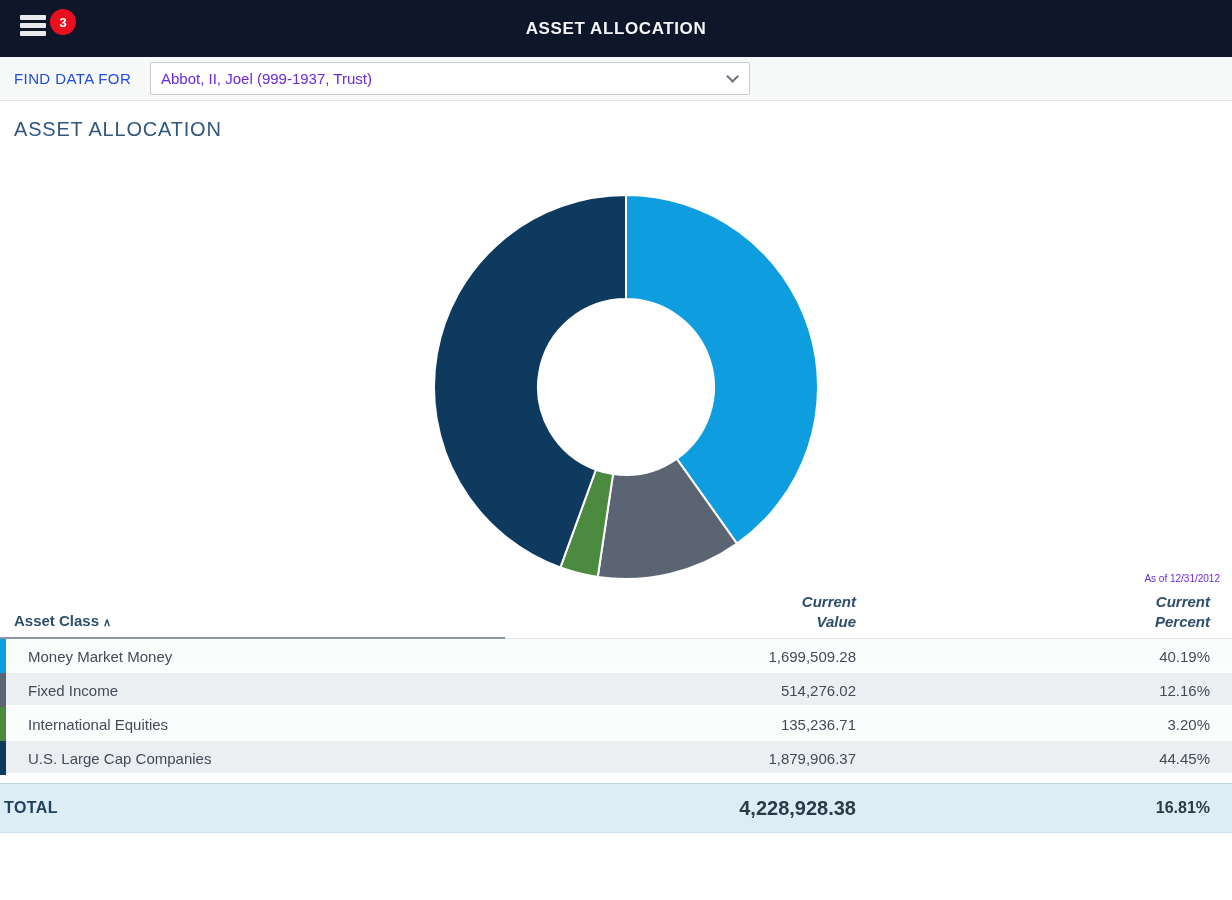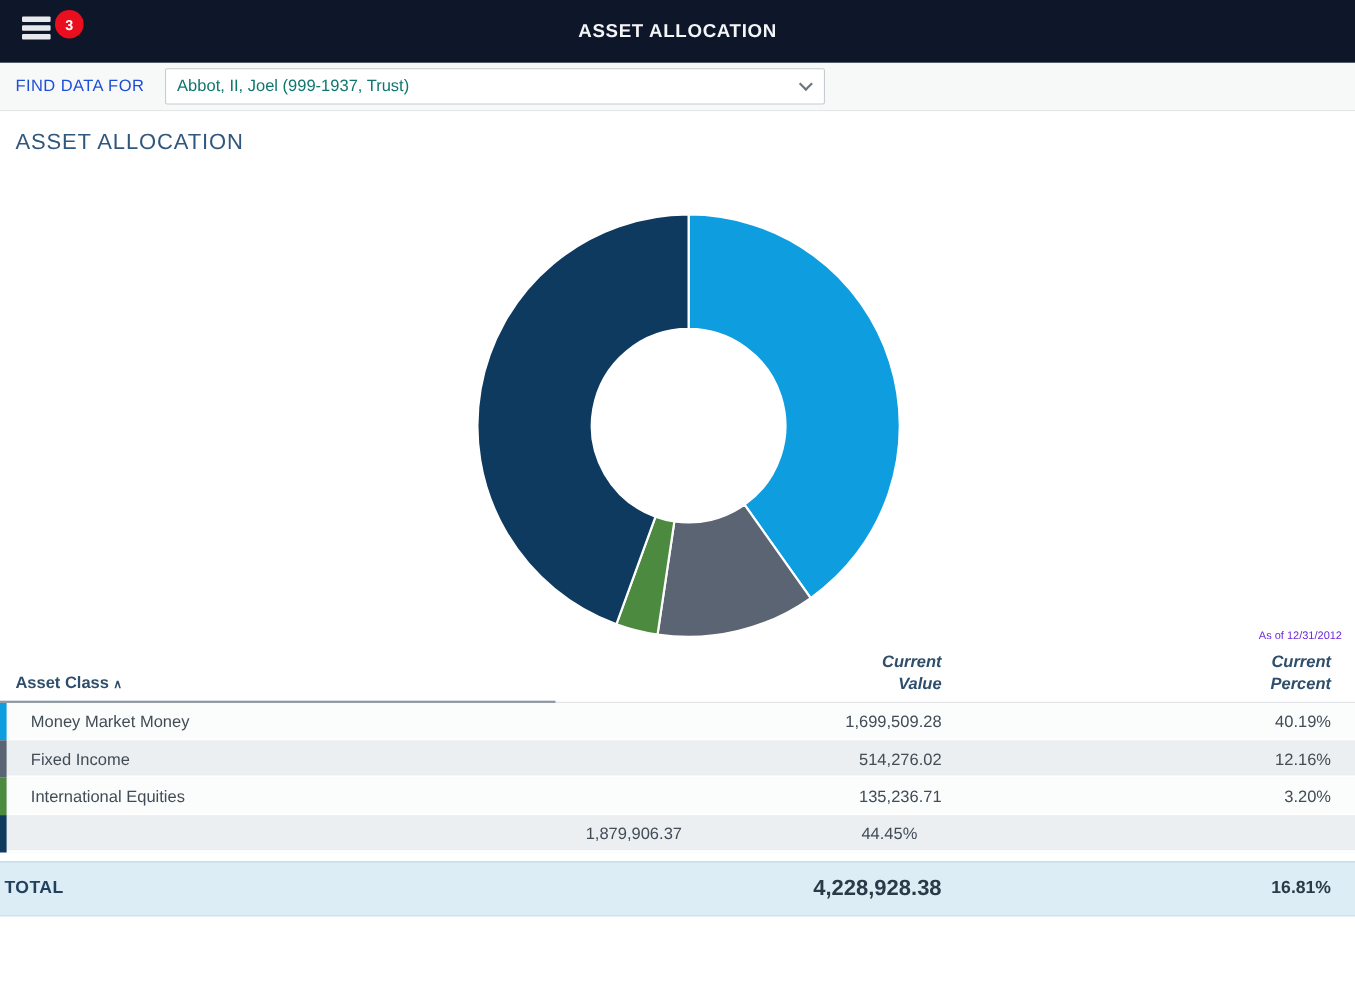--- a/index.html
+++ b/index.html
@@ -17,21 +17,21 @@
     display:flex; align-items:center; justify-content:center; }
 
   
   .findbar { height:44px; background:#F7F8F8; border-bottom:1px solid #E3E5E7;
     display:flex; align-items:center; }
   .find-label { margin-left:14px; color:#1d4ed8; font-size:15px; letter-spacing:0.4px; }
   .select-box { position:absolute; left:150px; top:62px; width:600px; height:33px;
     background:#fff; border:1px solid #C8CCD0; border-radius:2px;
     display:flex; align-items:center; justify-content:space-between;
     padding:0 14px 0 10px; cursor:pointer; }
-  .select-text { color:#0f766e; font-size:15px; }
+  .select-text { color:#6d28d9; font-size:15px; }
   .chev { width:9px; height:9px; border-right:2px solid #6B7580; border-bottom:2px solid #6B7580;
     transform:rotate(45deg) translateY(-3px); }
 
   
   .page-title { margin:17px 0 0 14px; color:#30587E; font-size:20px; letter-spacing:0.8px; }
   .chart-wrap { width:392px; height:392px; margin:50px 0 0 430px; }
   .as-of { text-align:right; padding-right:12px; margin-top:-10px;
     color:#6d28d9; font-size:10px; }
 
   
@@ -121,20 +121,21 @@
       <div class="td-pct">12.16%</div>
     </div>
     <div class="trow">
       <div class="strip" style="background: rgb(76, 138, 63);"></div>
       <div class="td-name">International Equities</div>
       <div class="td-val">135,236.71</div>
       <div class="td-pct">3.20%</div>
     </div>
     <div class="trow">
       <div class="strip" style="background: rgb(14, 58, 96);"></div>
+      <div class="td-name">U.S. Large Cap Companies</div>
       <div class="td-val">1,879,906.37</div>
       <div class="td-pct">44.45%</div>
     </div>
   </div>
 
 <div class="total-row">
   <div class="total-label">TOTAL</div>
   <div class="total-val">4,228,928.38</div>
   <div class="total-pct">16.81%</div>
 </div>

